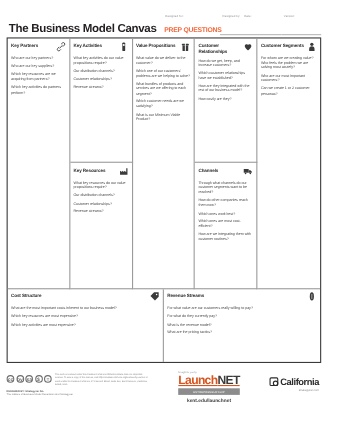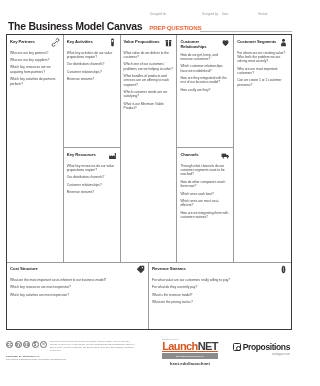--- a/index.html
+++ b/index.html
@@ -350,20 +350,20 @@
       <div class="ln-wordmark"><span>Launch</span><span class="net">NET</span></div>
       <div class="ln-bar">
         <span class="ln-bar-text">ENTREPRENEURSHIP</span>
       </div>
       <div class="ln-url">kent.edu/launchnet</div>
     </div>
 
     <div class="strategyzer">
       <div class="sz-row">
         <span class="sz-mark"></span>
-        <span class="sz-name">Propositions</span>
+        <span class="sz-name">California</span>
       </div>
       <div class="sz-url">strategyzer.com</div>
     </div>
 
   </div>
 
 </div>
 
 </body></html>

